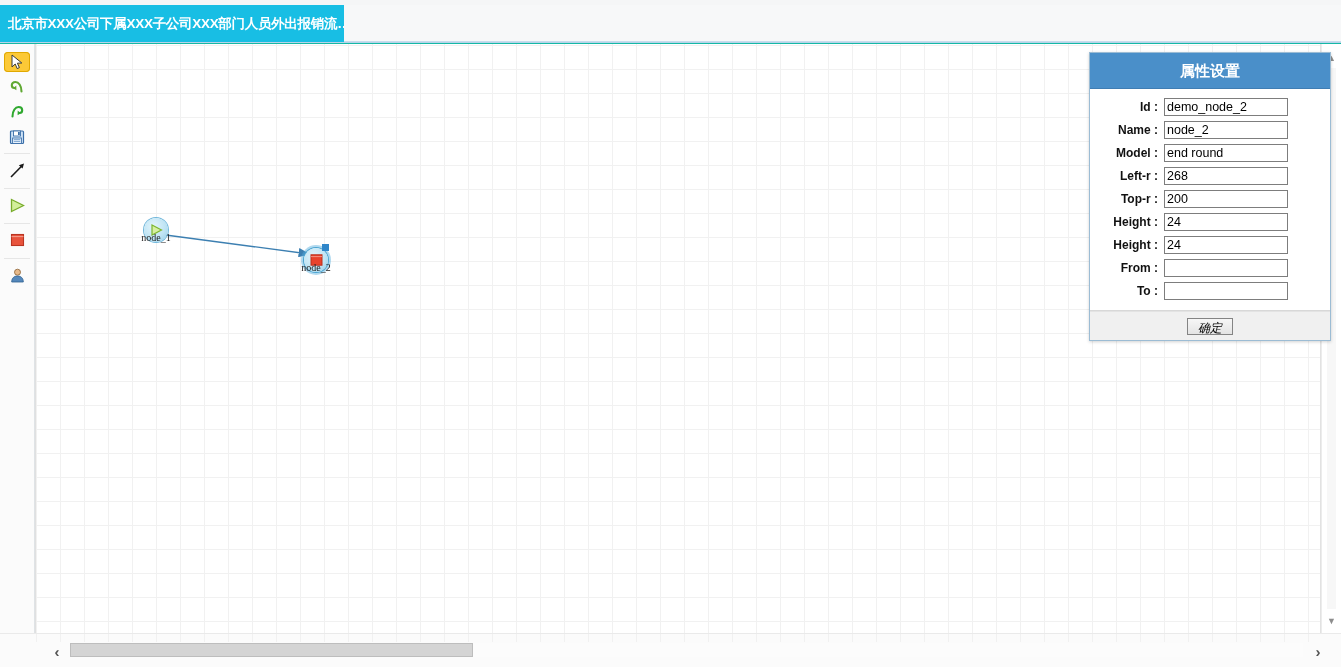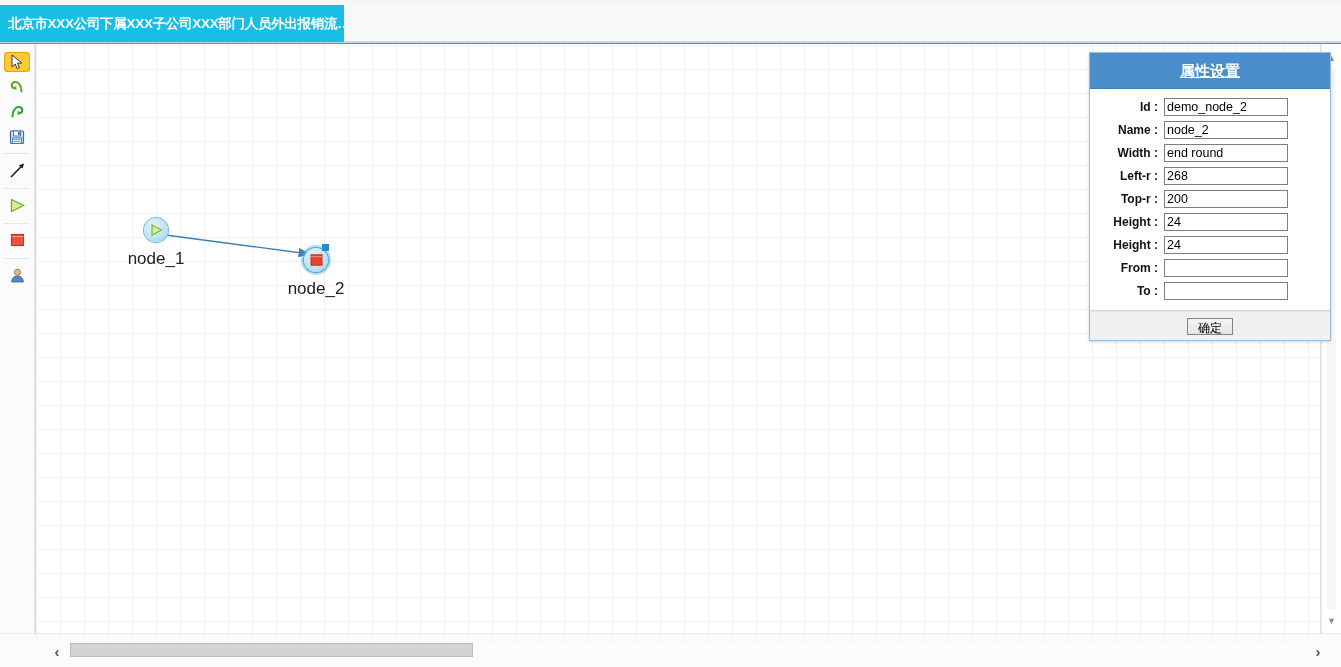--- a/index.html
+++ b/index.html
@@ -143,25 +143,25 @@
     box-shadow: 0 0 0 1px #6fb6da;
     display: flex;
     align-items: center;
     justify-content: center;
     box-sizing: border-box;
   }
   .node-label {
     position: absolute;
     left: 50%;
     transform: translateX(-50%);
-    top: 31px;
+    top: 14px;
     white-space: nowrap;
-    font-size: 17px;
+    font-size: 10px;
     color: #222;
-    font-family: Liberation Sans, sans-serif;
+    font-family: Liberation Serif, serif;
   }
   .node.selected .node-icon {
     box-shadow: 0 0 0 1px #4aa3d0, 0 0 0 3px rgba(80,170,220,.45);
   }
   .sel-handle {
     position: absolute;
     width: 7px; height: 7px;
     background: #2f86c9;
     pointer-events: none;
   }
@@ -187,21 +187,20 @@
   }
   .panel-header {
     height: 35px;
     line-height: 35px;
     background: #4a8fc9;
     color: #ffffff;
     text-align: center;
     font-size: 15px;
     font-weight: bold;
     border-bottom: 1px solid #3f7db3;
-    text-decoration: underline;
   }
   .panel-body {
     padding: 6px 8px 8px 0;
     background: #ffffff;
     border-bottom: 1px solid #d8d8d8;
   }
   .field {
     display: flex;
     align-items: center;
     height: 23px;
@@ -242,20 +241,21 @@
     min-width: 46px;
     height: 17px;
     line-height: 18px;
     background: linear-gradient(to bottom, #f6f6f6, #e4e4e4);
     border: 1px solid #848484;
     font-size: 12px;
     color: #000;
     padding: 0 9px;
     cursor: pointer;
     font-family: "Liberation Sans", sans-serif;
+    font-style: italic;
   }
 
   
   .vscroll {
     position: absolute;
     right: 0; top: 44px;
     width: 20px;
     height: 589px;
     background: #ffffff;
     border-left: 1px solid #ececec;
@@ -467,21 +467,21 @@
         <div class="field-label">Id :</div>
         <input class="field-input" type="text" value="demo_node_2" style="">
       </div>
 
       <div class="field">
         <div class="field-label">Name :</div>
         <input class="field-input" type="text" value="node_2" style="">
       </div>
 
       <div class="field">
-        <div class="field-label">Width :</div>
+        <div class="field-label">Model :</div>
         <input class="field-input" type="text" value="end round" style="">
       </div>
 
 
       <div class="field">
         <div class="field-label">Left-r :</div>
         <input class="field-input" type="text" value="268" style="">
       </div>
 
       <div class="field">

